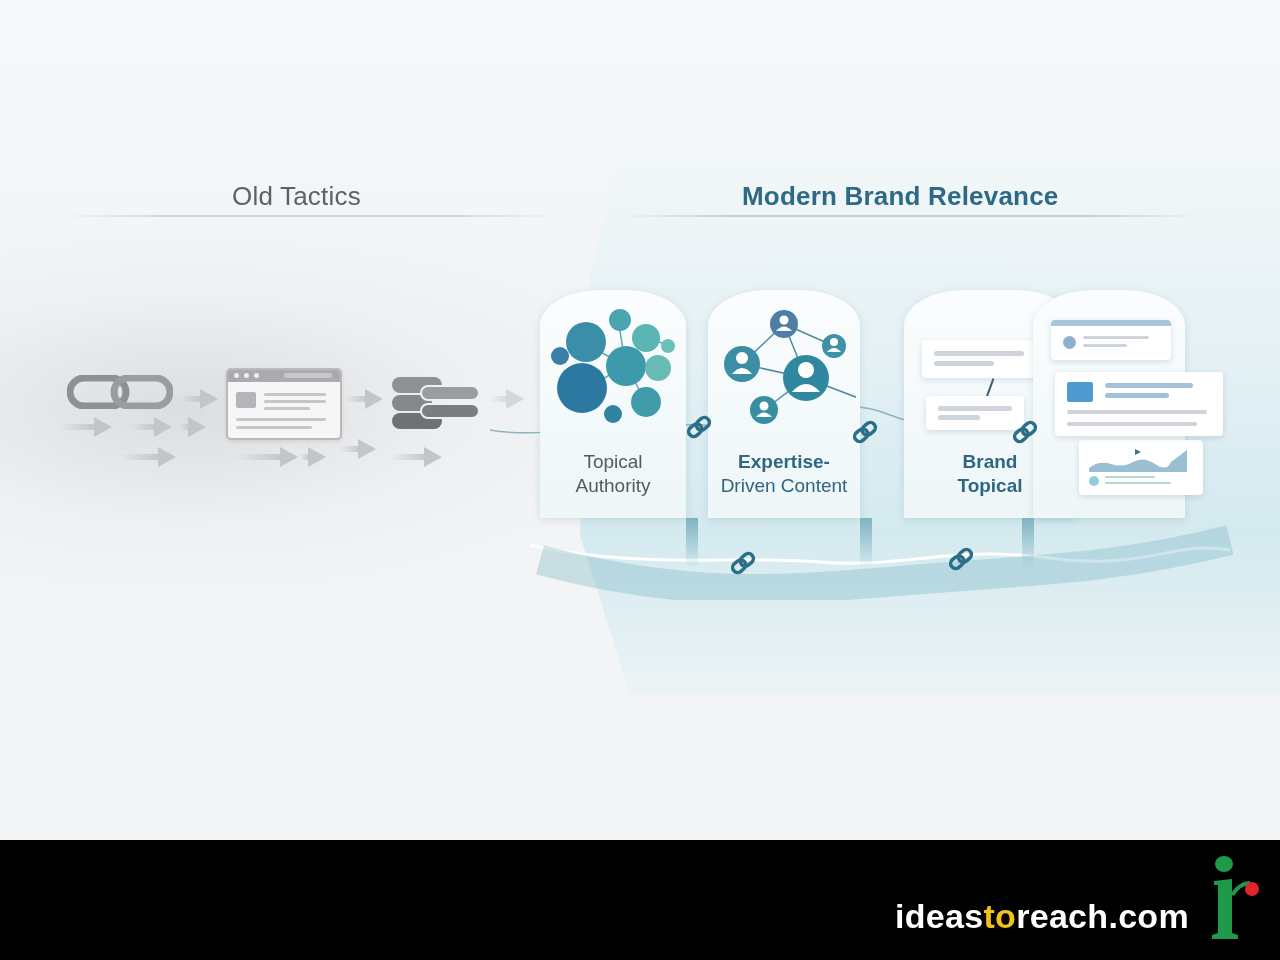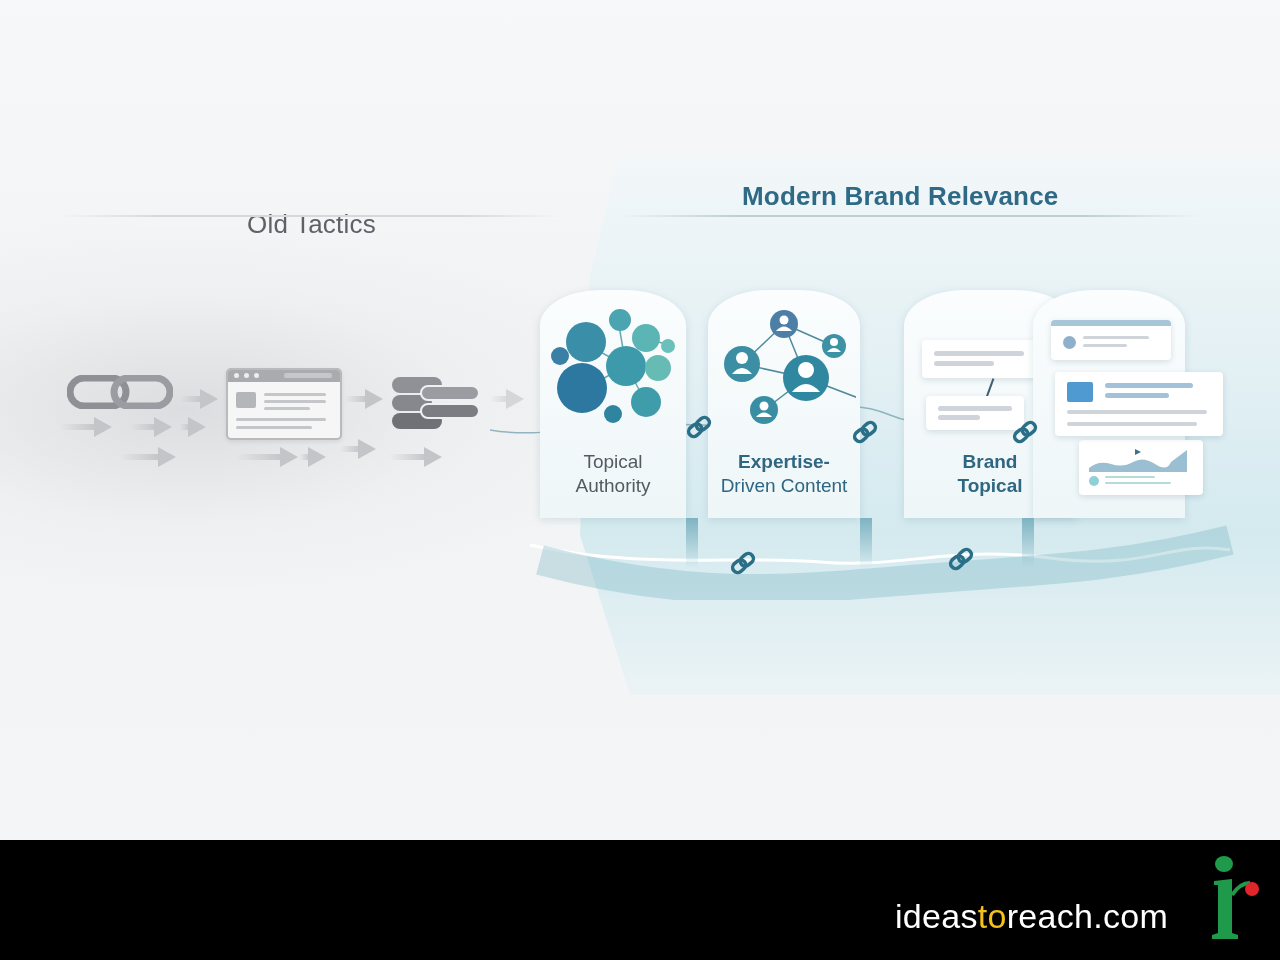--- a/index.html
+++ b/index.html
@@ -6,21 +6,21 @@
   html, body { width:1280px; height:960px; overflow:hidden; background:#f4f5f6; font-family:"Liberation Sans", sans-serif; }
   .canvas { position:absolute; left:0; top:0; width:1280px; height:840px;
     background: linear-gradient(180deg,#f7f8f9 0%,#f2f3f4 40%,#f4f5f6 100%); overflow:hidden; }
   .left-fog { position:absolute; left:0; top:230px; width:620px; height:360px;
     background: radial-gradient(ellipse at 30% 50%, rgba(200,203,207,0.55) 0%, rgba(230,232,234,0.35) 45%, rgba(244,245,246,0) 75%); }
   .right-panel { position:absolute; left:520px; top:155px; width:760px; height:540px;
     background: linear-gradient(180deg,#f2f7f9 0%, #e3f0f4 40%, #d4eaef 70%, rgba(230,242,245,0.6) 100%);
     clip-path: polygon(100px 0, 760px 0, 760px 540px, 110px 540px, 60px 380px, 70px 120px);
   }
   .title { position:absolute; font-size:26px; letter-spacing:0.2px; }
-  .title-old { left:247px; top:181px; color:#5d6168;margin-top:28px; }
+  .title-old { left:232px; top:181px; color:#5d6168; }
   .title-new { left:742px; top:181px; color:#2e6a86; font-weight:bold; }
   .rule { position:absolute; height:2px; }
   .rule-old { left:60px; top:215px; width:500px; background:linear-gradient(90deg,rgba(210,212,215,0),#d6d8da 20%,#d6d8da 80%,rgba(210,212,215,0)); }
   .rule-new { left:620px; top:215px; width:580px; background:linear-gradient(90deg,rgba(190,205,212,0),#bfcfd6 20%,#bfcfd6 80%,rgba(190,205,212,0)); }
 
   .arrow { position:absolute; height:14px; }
   .arrow .shaft { position:absolute; left:0; top:4px; height:6px; background:linear-gradient(90deg,rgba(190,192,196,0),#c3c5c9); }
   .arrow .head { position:absolute; top:-3px; width:0; height:0; border-top:10px solid transparent; border-bottom:10px solid transparent; border-left:18px solid #c3c5c9; }
 
   .chain-old { position:absolute; left:67px; top:375px; width:106px; height:34px; }
@@ -31,21 +31,21 @@
   .stack { position:absolute; left:392px; top:375px; width:90px; height:56px; }
   .stack div { position:absolute; height:16px; border-radius:8px; }
 
   .card { position:absolute; top:290px; height:228px; border-radius:60px 60px 0 0 / 36px 36px 0 0;
     background:linear-gradient(180deg,#fbfdfe 0%,#eef6f8 100%); box-shadow:0 2px 8px rgba(70,120,140,0.18); }
   .card-label { position:absolute; left:0; right:0; text-align:center; font-size:19px; line-height:24px; font-weight:bold; }
   .pillar { position:absolute; top:518px; width:12px; height:50px; background:linear-gradient(180deg,#7fb3c2,rgba(127,179,194,0)); }
 
   .link-icon { position:absolute; width:26px; height:26px; }
   .footer { position:absolute; left:0; top:840px; width:1280px; height:120px; background:#000; }
-  .brand { position:absolute; left:895px; top:897px; font-size:34px; color:#ffffff; letter-spacing:0.3px; }
+  .brand { position:absolute; left:895px; top:897px; font-size:34px; color:#ffffff; letter-spacing:0.3px;font-weight:bold; }
   .brand .hl { color:#f2c21b; }
   .logo { position:absolute; left:1210px; top:855px; width:52px; height:88px; }
   .mini-card { position:absolute; background:#fff; border-radius:4px; box-shadow:0 2px 6px rgba(60,100,120,0.18); }
   .ln { position:absolute; height:5px; border-radius:3px; background:#cfd4da; }
 </style>
 </head>
 <body>
 
 <div class="canvas">
   <div class="left-fog"></div>

